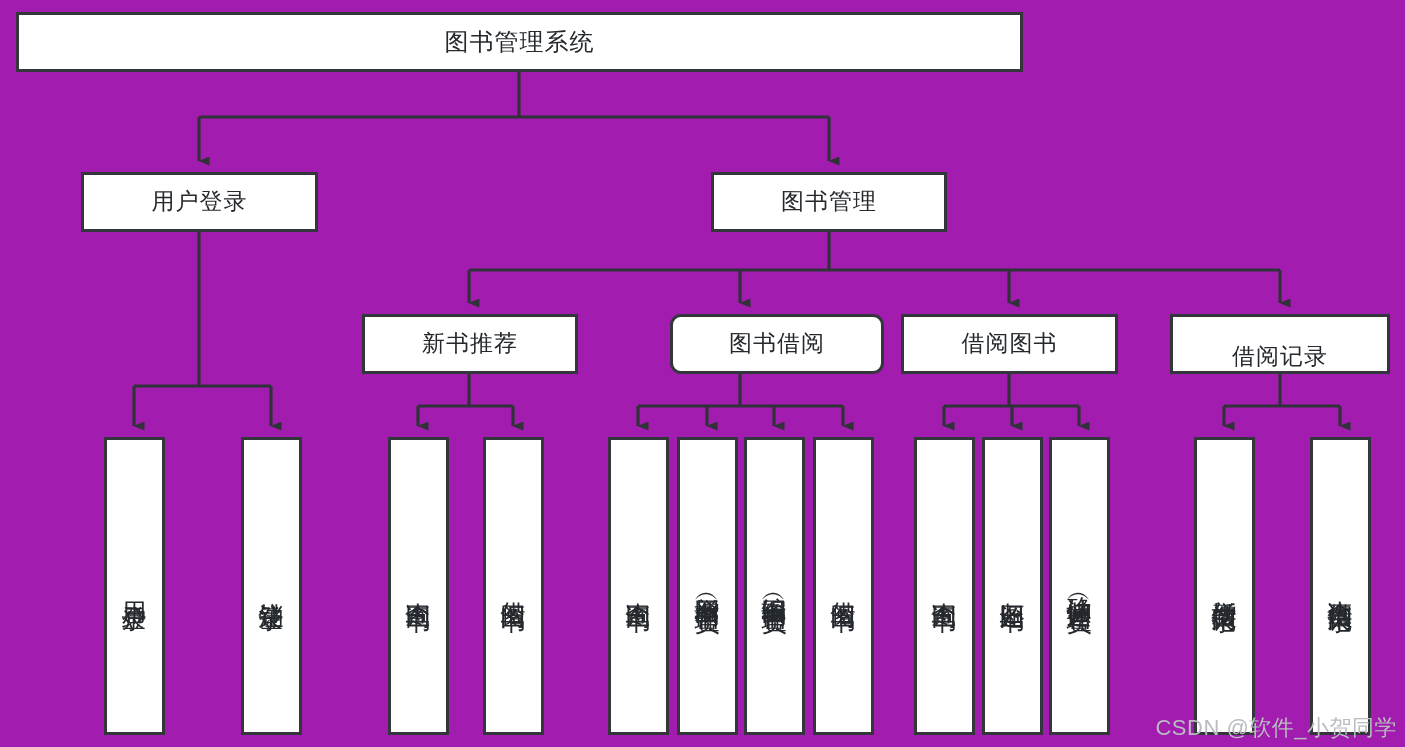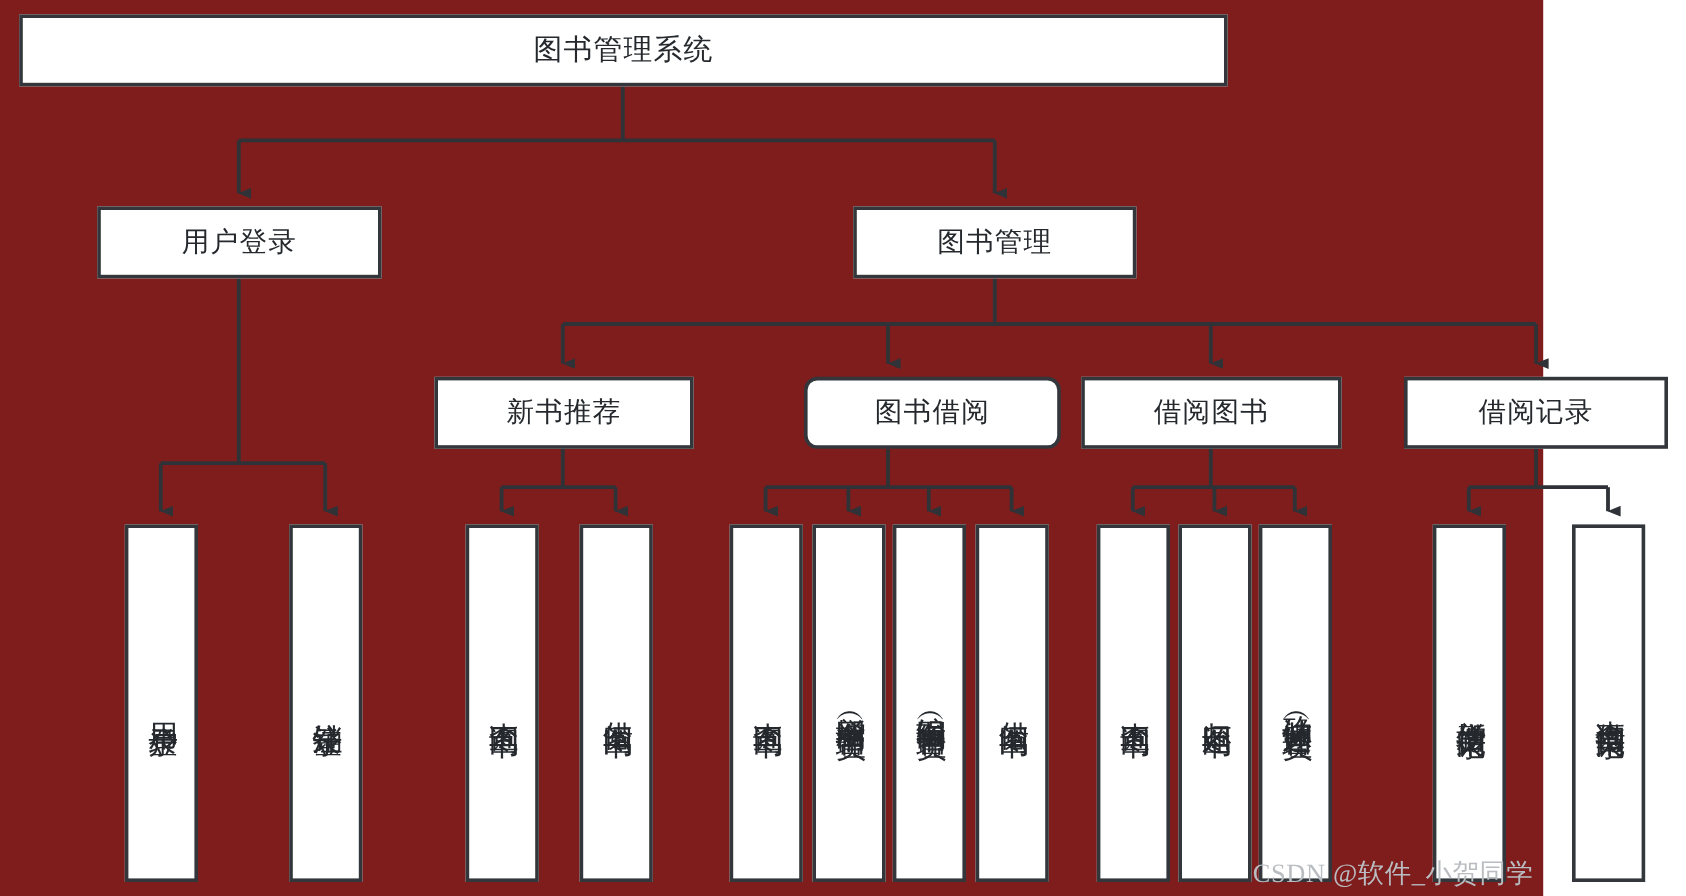--- a/index.html
+++ b/index.html
@@ -8,24 +8,23 @@
     background: #ffffff;
   }
   body {
     font-family: "Liberation Sans", "DejaVu Sans", sans-serif;
     width: 1405px;
     height: 747px;
     overflow: hidden;
   }
   #canvas {
     position: relative;
-    width: 1286px;
+    width: 1405px;
     height: 747px;
-    background: #7f1d1d;
-    font-family: Liberation Serif, serif;
+    background: #a21caf;
   }
   svg.edges {
     position: absolute;
     left: 0;
     top: 0;
     width: 1405px;
     height: 747px;
     pointer-events: none;
   }
   .node {
@@ -133,21 +132,21 @@
 
   <div class="node horiz" style="left: 362px; top: 314px; width: 216px; height: 60px;">
     <span>新书推荐</span>
   </div>
   <div class="node horiz" style="left: 670px; top: 314px; width: 214px; height: 60px; border-radius: 11px;">
     <span>图书借阅</span>
   </div>
   <div class="node horiz" style="left: 901px; top: 314px; width: 217px; height: 60px;">
     <span>借阅图书</span>
   </div>
-  <div class="node horiz" style="left: 1170px; top: 314px; width: 220px; height: 60px;">
+  <div class="node horiz" style="left: 1170px; top: 314px; width: 220px; height: 60px; align-items: flex-end;">
     <span>借阅记录</span>
   </div>
 
   <div class="node vert" style="left: 104px; top: 437px; width: 61px; height: 298px;">
     <span class="vtext">用户登录</span>
   </div>
   <div class="node vert" style="left: 241px; top: 437px; width: 61px; height: 298px;">
     <span class="vtext">注销登录</span>
   </div>
   <div class="node vert" style="left: 388px; top: 437px; width: 61px; height: 298px;">

